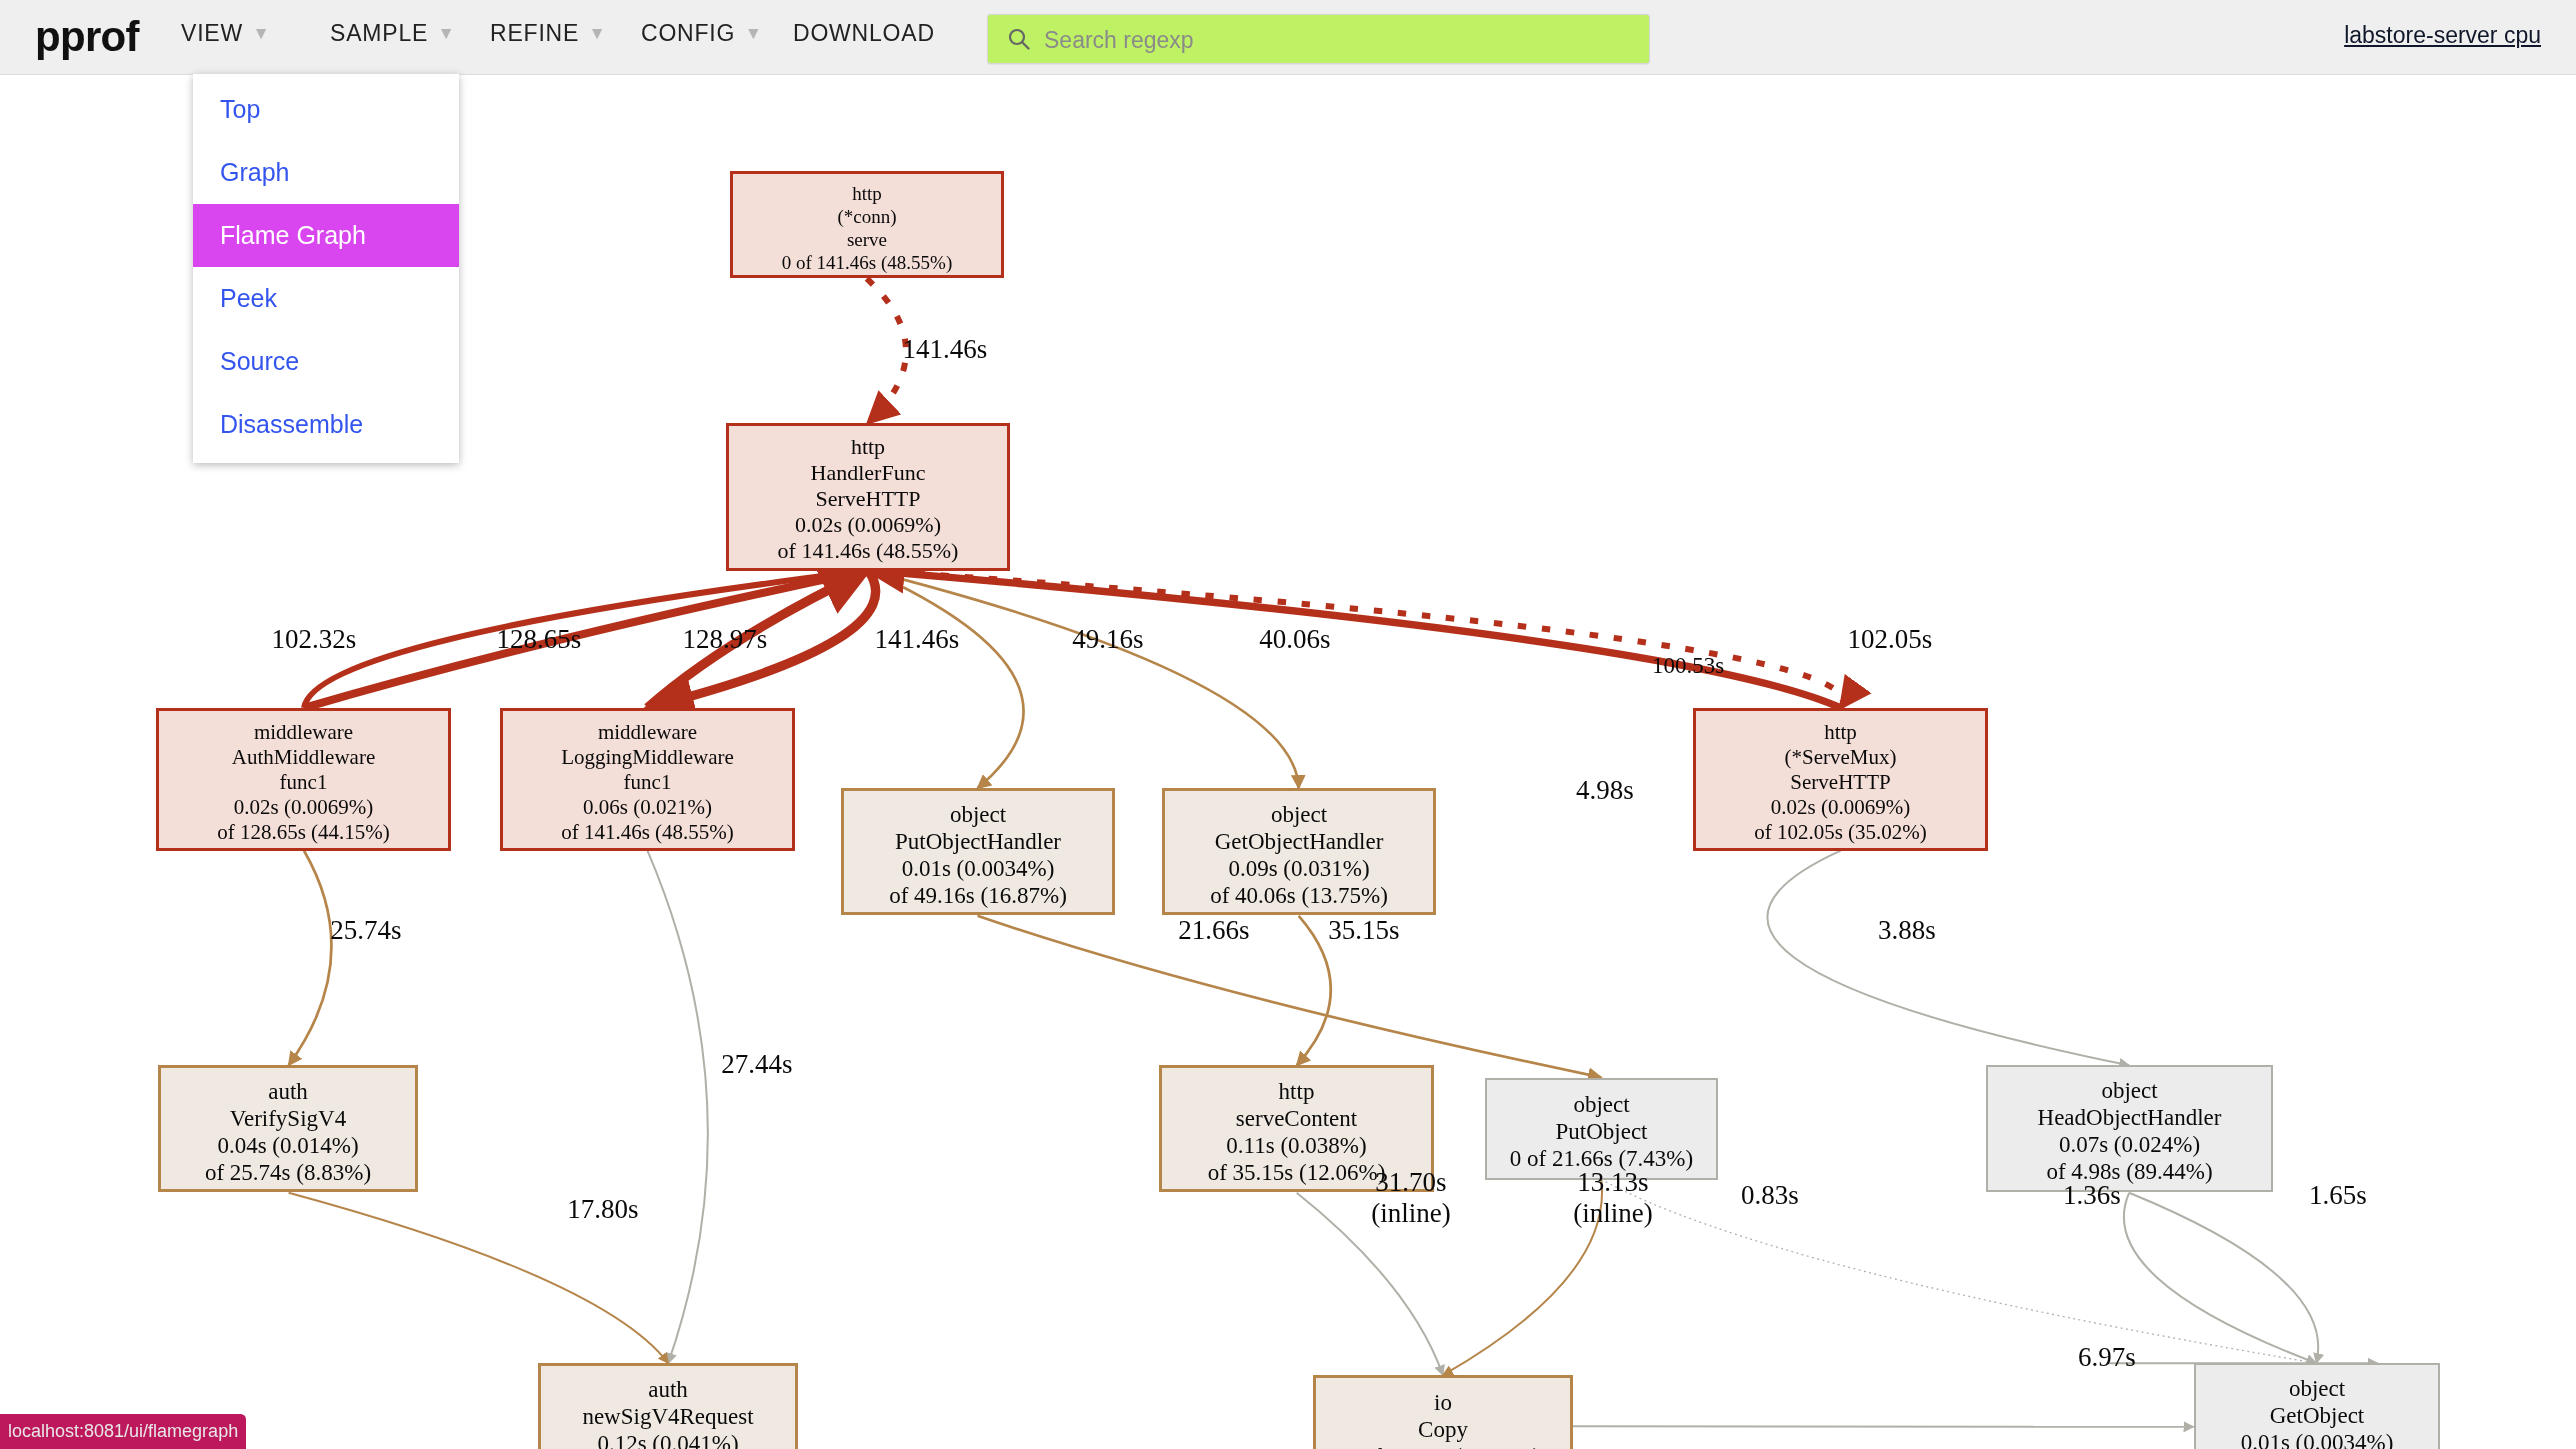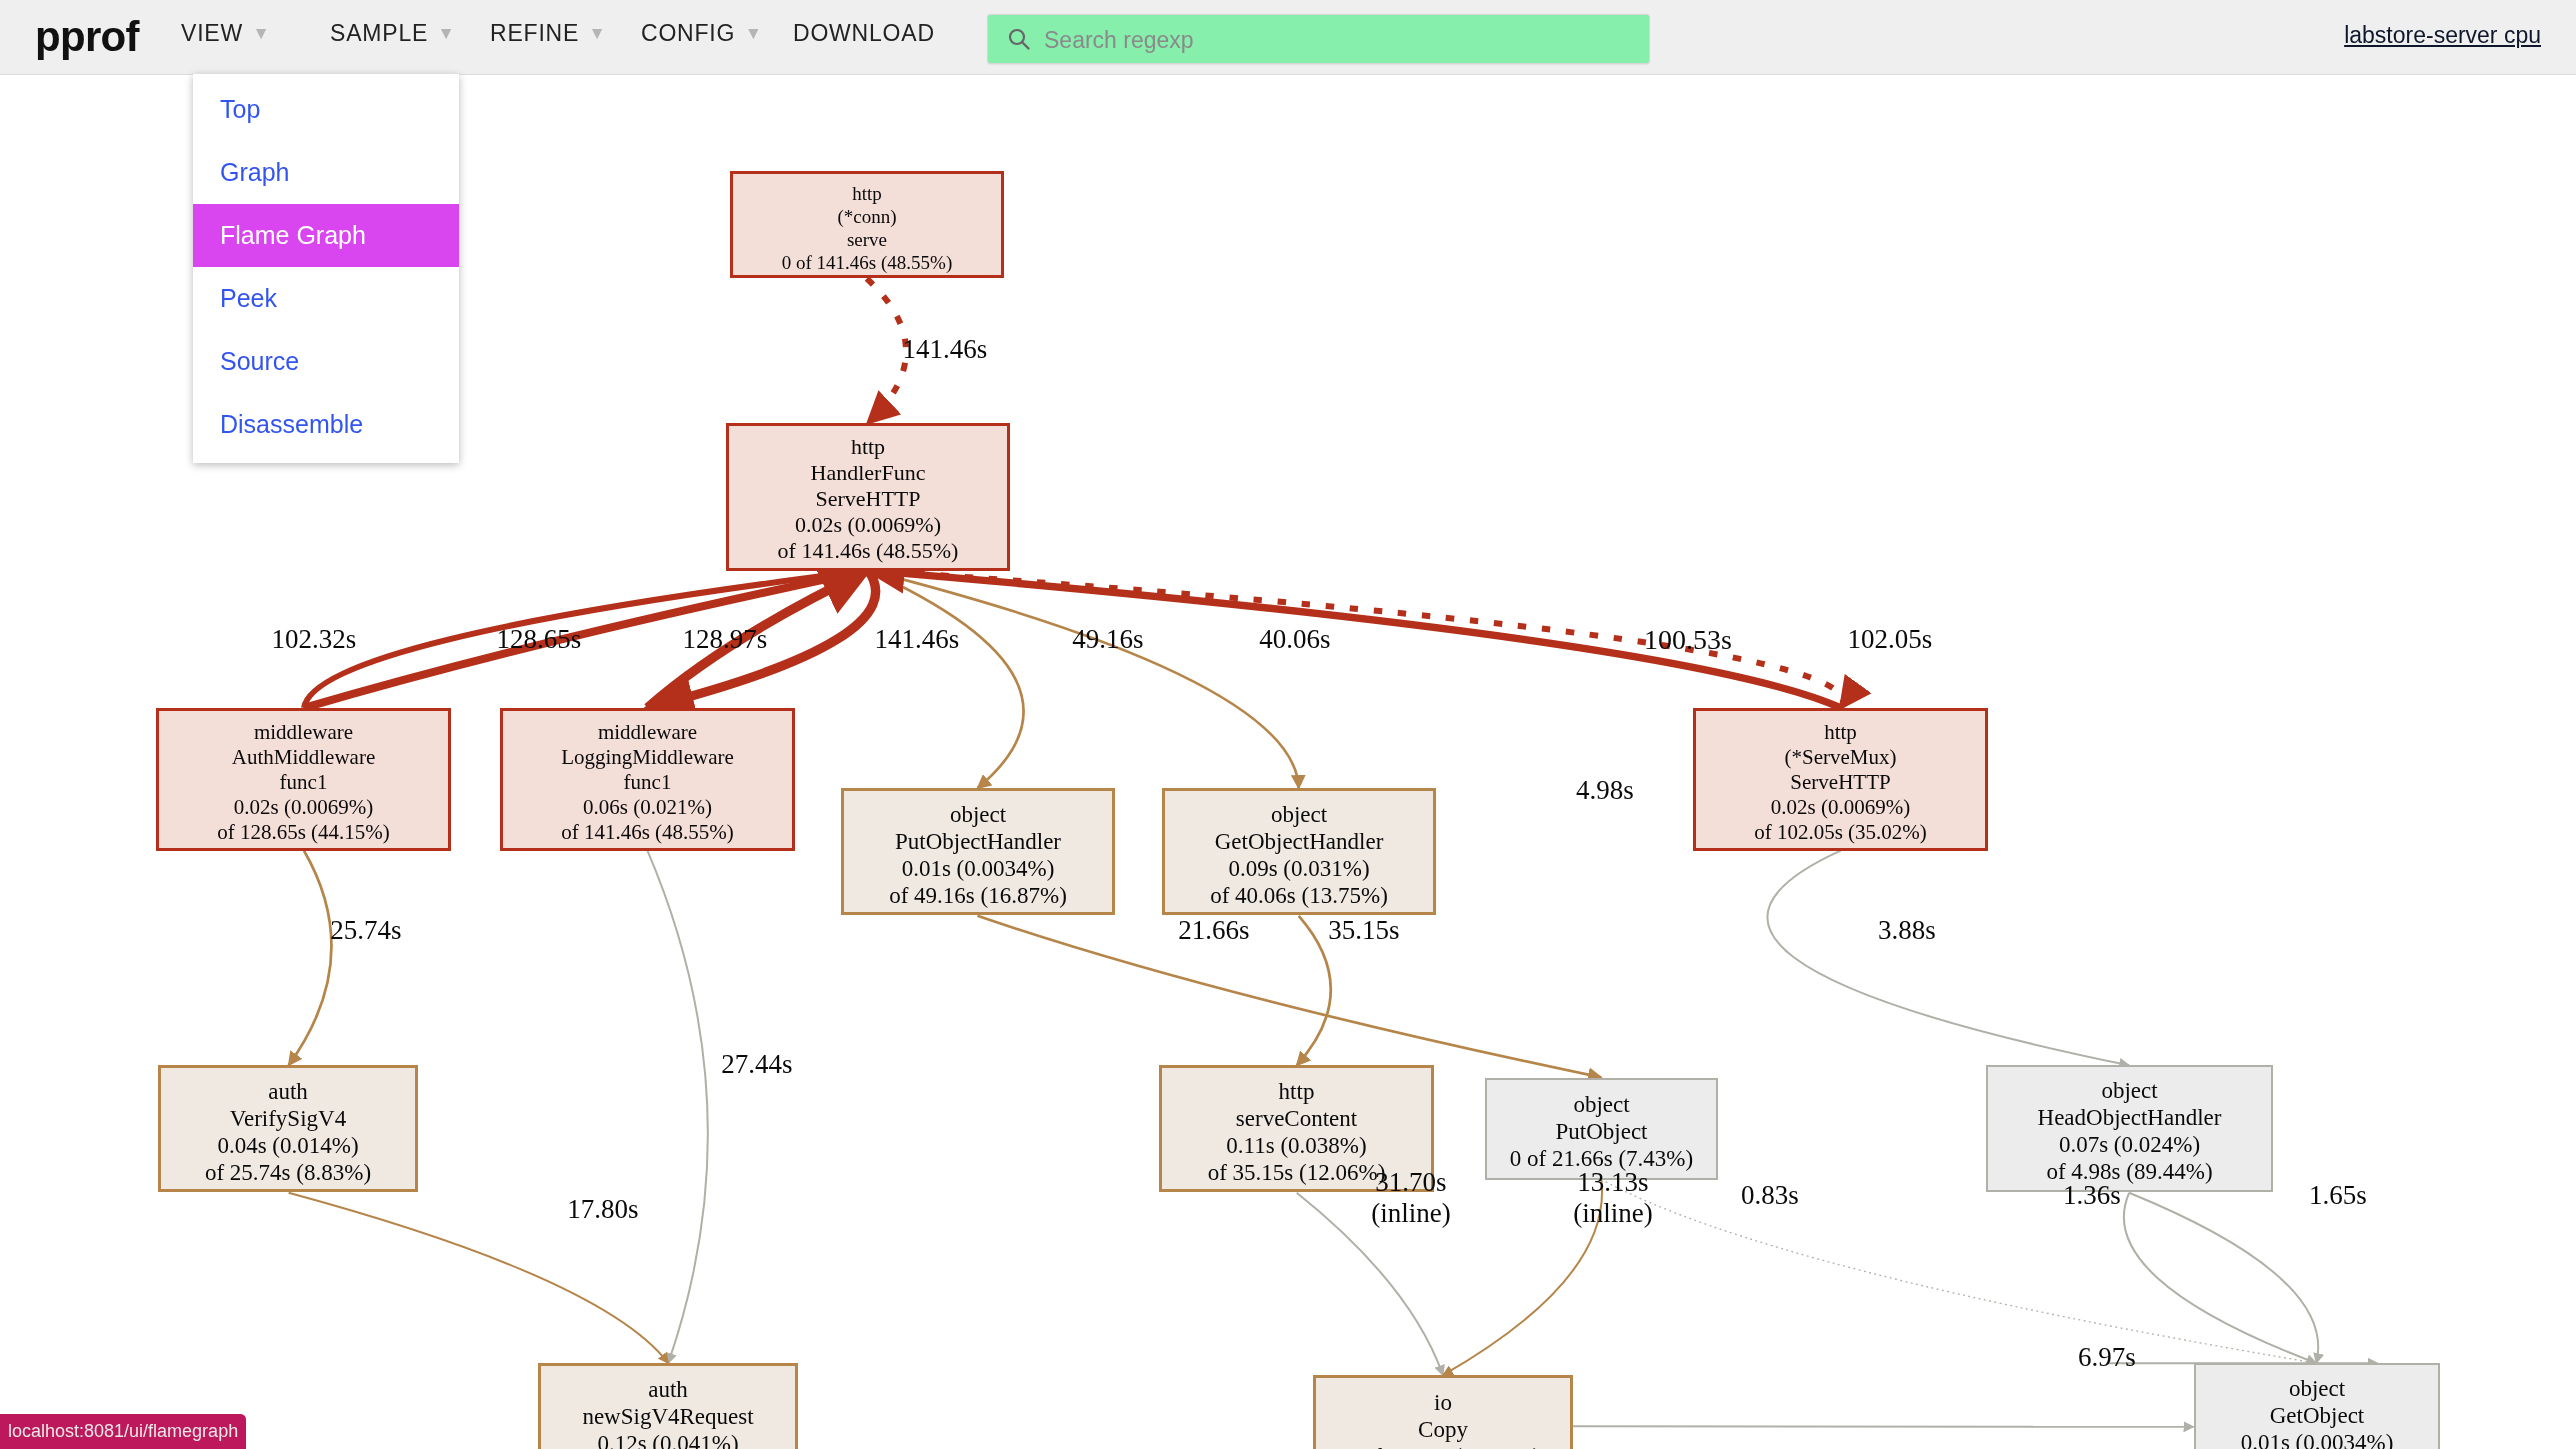--- a/index.html
+++ b/index.html
@@ -7,21 +7,21 @@
 
   
   #header{position:absolute;left:0;top:0;width:2576px;height:74px;background:#efefef;
           border-bottom:0.7px solid #dcdcdc;}
   #logo{position:absolute;left:35px;top:13.4px;font-size:42px;font-weight:bold;color:#111;
         letter-spacing:-0.7px;line-height:47px;}
   .menu-btn{position:absolute;top:20px;height:35px;font-size:23px;color:#222;
             letter-spacing:0.8px;cursor:pointer;white-space:nowrap;}
   .menu-btn .caret{display:inline-block;margin-left:9.4px;color:#b5b5b5;font-size:17.4px;
                    vertical-align:2px;}
-  #search-wrap{position:absolute;left:987px;top:14px;width:661px;height:48px;background:#86efac;
+  #search-wrap{position:absolute;left:987px;top:14px;width:661px;height:48px;background:#bef264;
                border:0.7px solid #d6d6d6;border-radius:3.4px;box-shadow:0 0.7px 1.3px rgba(0,0,0,.06);}
   #search-icon{position:absolute;left:19px;top:12px;width:24px;height:24px;}
   #search-input{position:absolute;left:54px;top:0;width:590px;height:48px;border:0;outline:0;
                 font-size:23px;color:#555;background:transparent;font-family:"Liberation Sans",sans-serif;}
   #search-input::placeholder{color:#8a8a8a;}
   #profile-link{position:absolute;right:35px;top:21.5px;font-size:23px;color:#0f172a;
                 text-decoration:underline;cursor:pointer;white-space:nowrap;}
 
   
   #view-dropdown{position:absolute;left:193px;top:74px;width:266px;background:#fff;
@@ -223,21 +223,21 @@
       </div>
       <div class="elabel" style="font-size: 27px; line-height: 31px; left: 860px; top: 550px; width: 114px;">
         <div>141.46s</div>
       </div>
       <div class="elabel" style="font-size: 27px; line-height: 31px; left: 1051px; top: 550px; width: 114px;">
         <div>49.16s</div>
       </div>
       <div class="elabel" style="font-size: 27px; line-height: 31px; left: 1238px; top: 550px; width: 114px;">
         <div>40.06s</div>
       </div>
-      <div class="elabel" style="font-size: 28px; line-height: 31px; left: 1631px; top: 550px; width: 114px;">
+      <div class="elabel" style="font-size: 23px; line-height: 31px; left: 1631px; top: 576px; width: 114px;">
         <div>100.53s</div>
       </div>
       <div class="elabel" style="font-size: 27px; line-height: 31px; left: 1833px; top: 550px; width: 114px;">
         <div>102.05s</div>
       </div>
       <div class="elabel" style="font-size: 27px; line-height: 31px; left: 1548px; top: 701px; width: 114px;">
         <div>4.98s</div>
       </div>
       <div class="elabel" style="font-size: 27px; line-height: 31px; left: 309px; top: 841px; width: 114px;">
         <div>25.74s</div>

